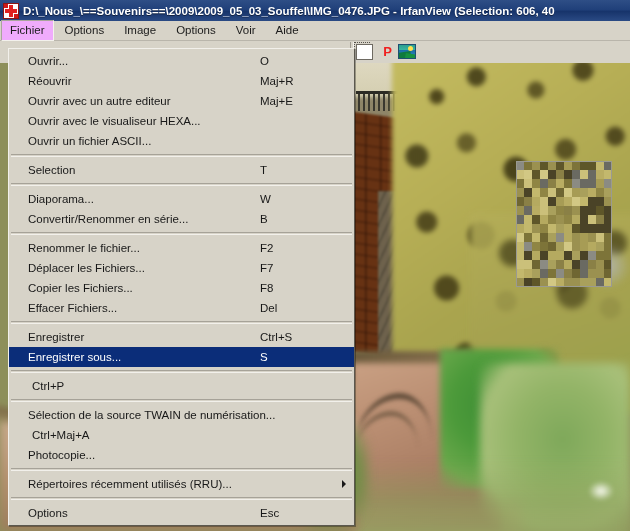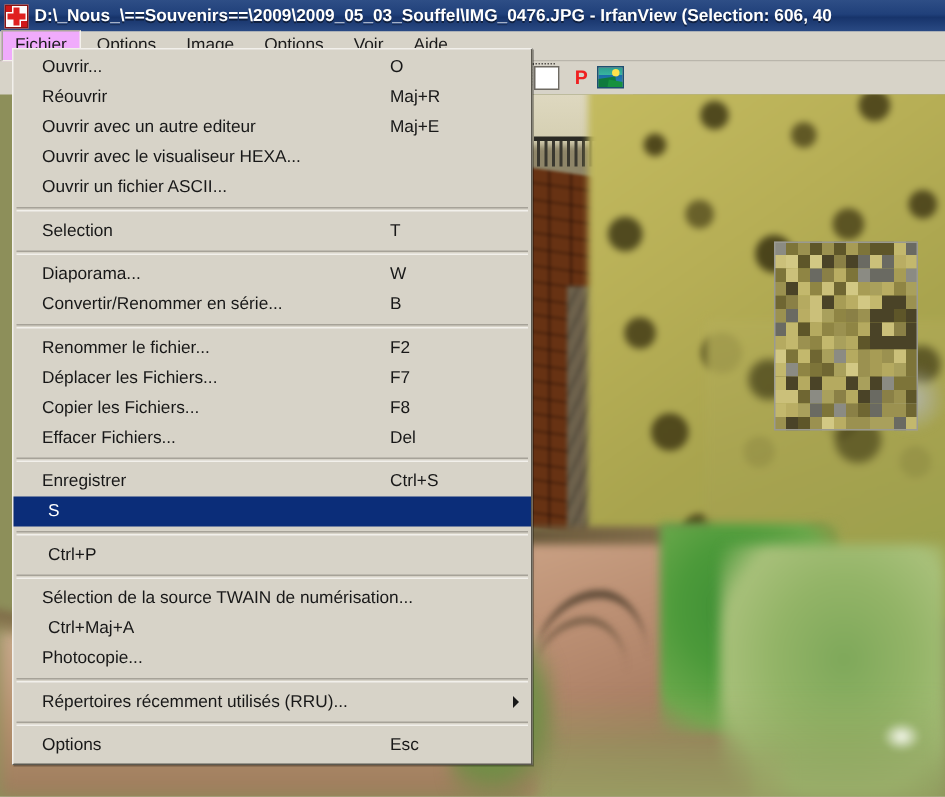--- a/index.html
+++ b/index.html
@@ -215,21 +215,21 @@
     transform:rotate(13deg);filter:blur(3px);
   }
   .bottomGreen{
     position:absolute;left:300px;top:416px;width:70px;height:115px;
     background:radial-gradient(ellipse at 40% 50%,#8aa356,#6f8c45 50%,rgba(110,140,70,0) 80%);
     filter:blur(5px);
   }
 
   
   .dropdown{
-    position:absolute;left:8px;top:32px;width:347px;
+    position:absolute;left:8px;top:48px;width:347px;
     background:#d7d3c8;
     border-top:1px solid #f2f0eb;
     border-left:1px solid #f2f0eb;
     border-right:1px solid #5b584f;
     border-bottom:1px solid #5b584f;
     box-shadow:1px 1px 0 rgba(0,0,0,.30);
     box-sizing:border-box;
     padding:2px 0 2px 0;
     z-index:20;
   }
@@ -553,20 +553,21 @@
       <div class="dd-item">
         <span class="dd-label">Effacer Fichiers...</span>
         <span class="dd-accel">Del</span>
       </div>
       <div class="dd-sep"></div>
       <div class="dd-item">
         <span class="dd-label">Enregistrer</span>
         <span class="dd-accel">Ctrl+S</span>
       </div>
       <div class="dd-item sel">
+        <span class="dd-label">Enregistrer sous...</span>
         <span class="dd-accel">S</span>
       </div>
       <div class="dd-sep"></div>
       <div class="dd-item">
         <span class="dd-accel">Ctrl+P</span>
       </div>
       <div class="dd-sep"></div>
       <div class="dd-item">
         <span class="dd-label">Sélection de la source TWAIN de numérisation...</span>
         <span class="dd-accel"></span>

